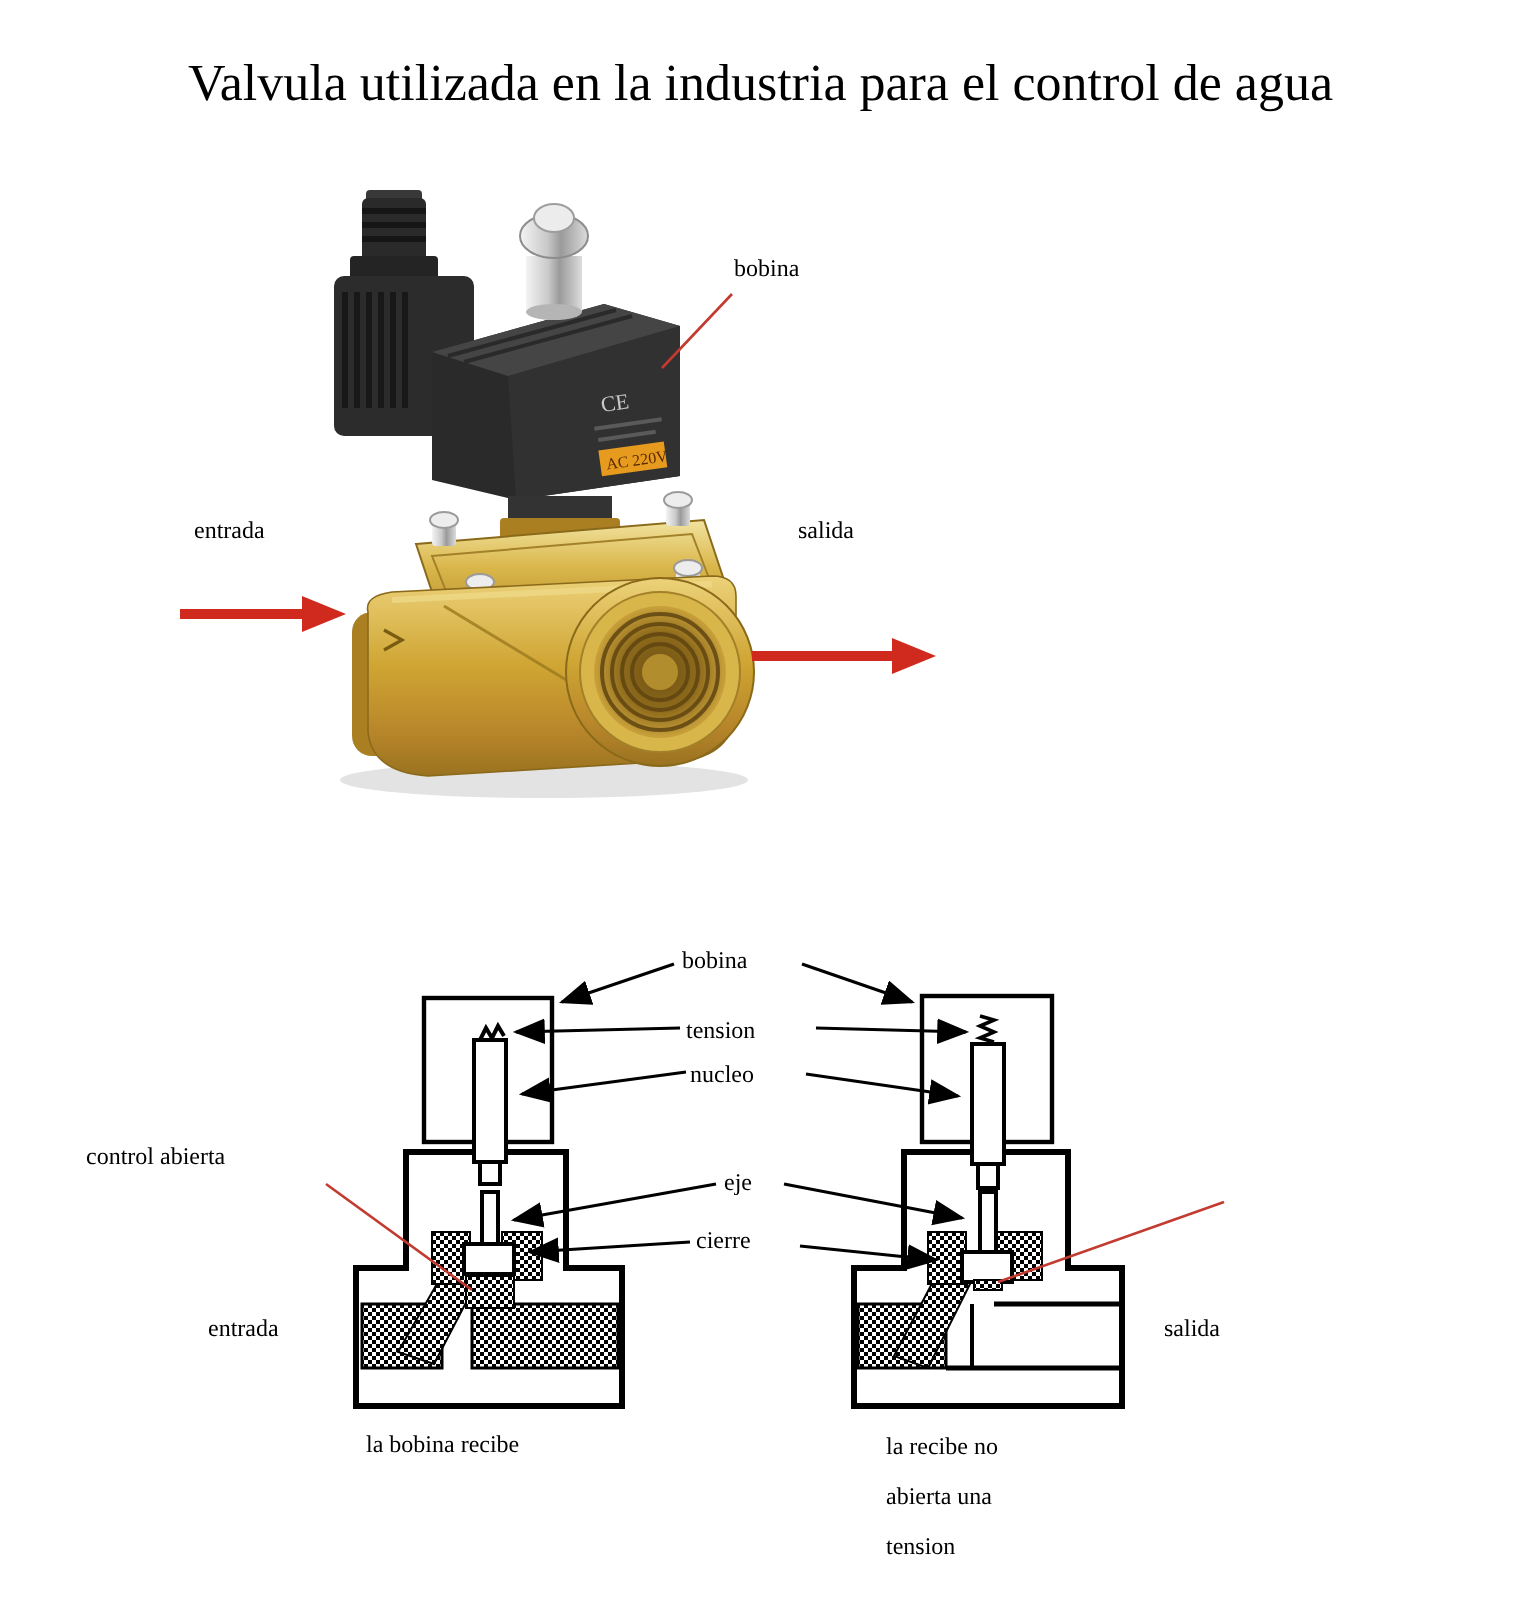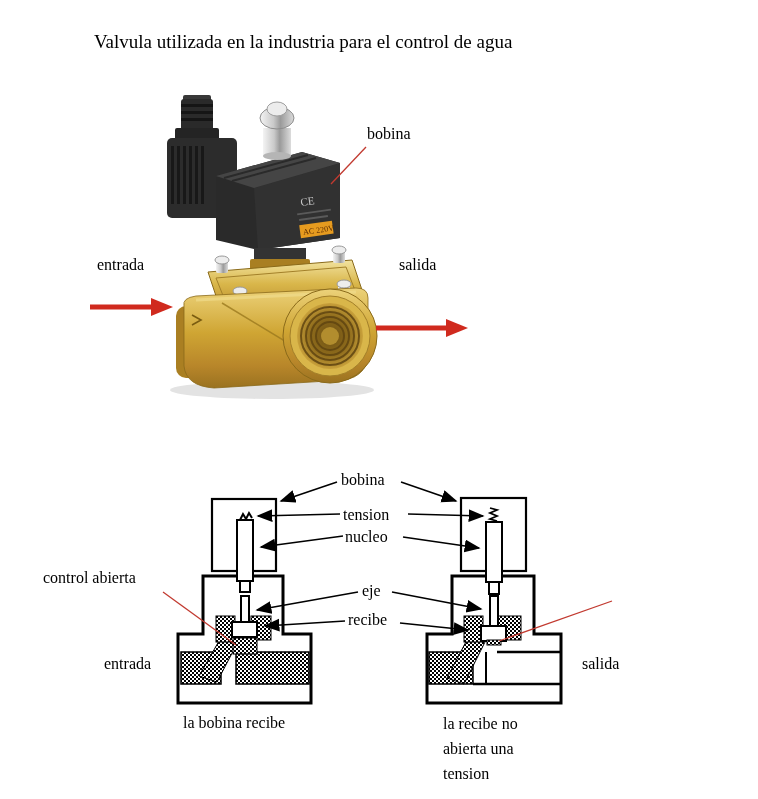--- a/index.html
+++ b/index.html
@@ -1,21 +1,21 @@
 <!DOCTYPE html>
 <html><head>
 <meta charset="utf-8">
 <style>
   html,body{margin:0;padding:0;background:#fff;}
   .canvas{
     position:relative;width:758px;height:799px;background:#fff;overflow:hidden;
     font-family:"Liberation Serif","DejaVu Serif",serif;color:#000;
   }
-  .lbl{position:absolute;font-size:16px;line-height:22px;white-space:nowrap;}
-  .title{font-size:19px;}
+  .lbl{position:absolute;font-size:12px;line-height:22px;white-space:nowrap;}
+  .title{font-size:26px;}
   .caption{white-space:normal;line-height:25px;font-family:Liberation Serif, serif;}
   svg{position:absolute;left:0;top:0;}
 </style>
 </head>
 <body>
 
 <div class="canvas">
 
   <svg width="758" height="799" viewBox="0 0 758 799">
     <defs>
@@ -213,21 +213,21 @@
   <div class="lbl title" style="left:94px;top:31px">Valvula utilizada en la industria para el control de agua</div>
 
   <div class="lbl" style="left:367px;top:123px">bobina</div>
   <div class="lbl" style="left:97px;top:254px">entrada</div>
   <div class="lbl" style="left:399px;top:254px">salida</div>
 
   <div class="lbl" style="left:341px;top:469px">bobina</div>
   <div class="lbl" style="left:343px;top:504px">tension</div>
   <div class="lbl" style="left:345px;top:526px">nucleo</div>
   <div class="lbl" style="left:362px;top:580px">eje</div>
-  <div class="lbl" style="left:348px;top:609px">recibe</div>
+  <div class="lbl" style="left:348px;top:609px">cierre</div>
 
   <div class="lbl" style="left:43px;top:567px">control abierta</div>
 
   <div class="lbl" style="left:104px;top:653px">entrada</div>
   <div class="lbl" style="left:582px;top:653px">salida</div>
 
   <div class="lbl caption" style="left:183px;top:710px">
     <div>la bobina recibe</div>
   </div>
   <div class="lbl caption" style="left:443px;top:711px">

